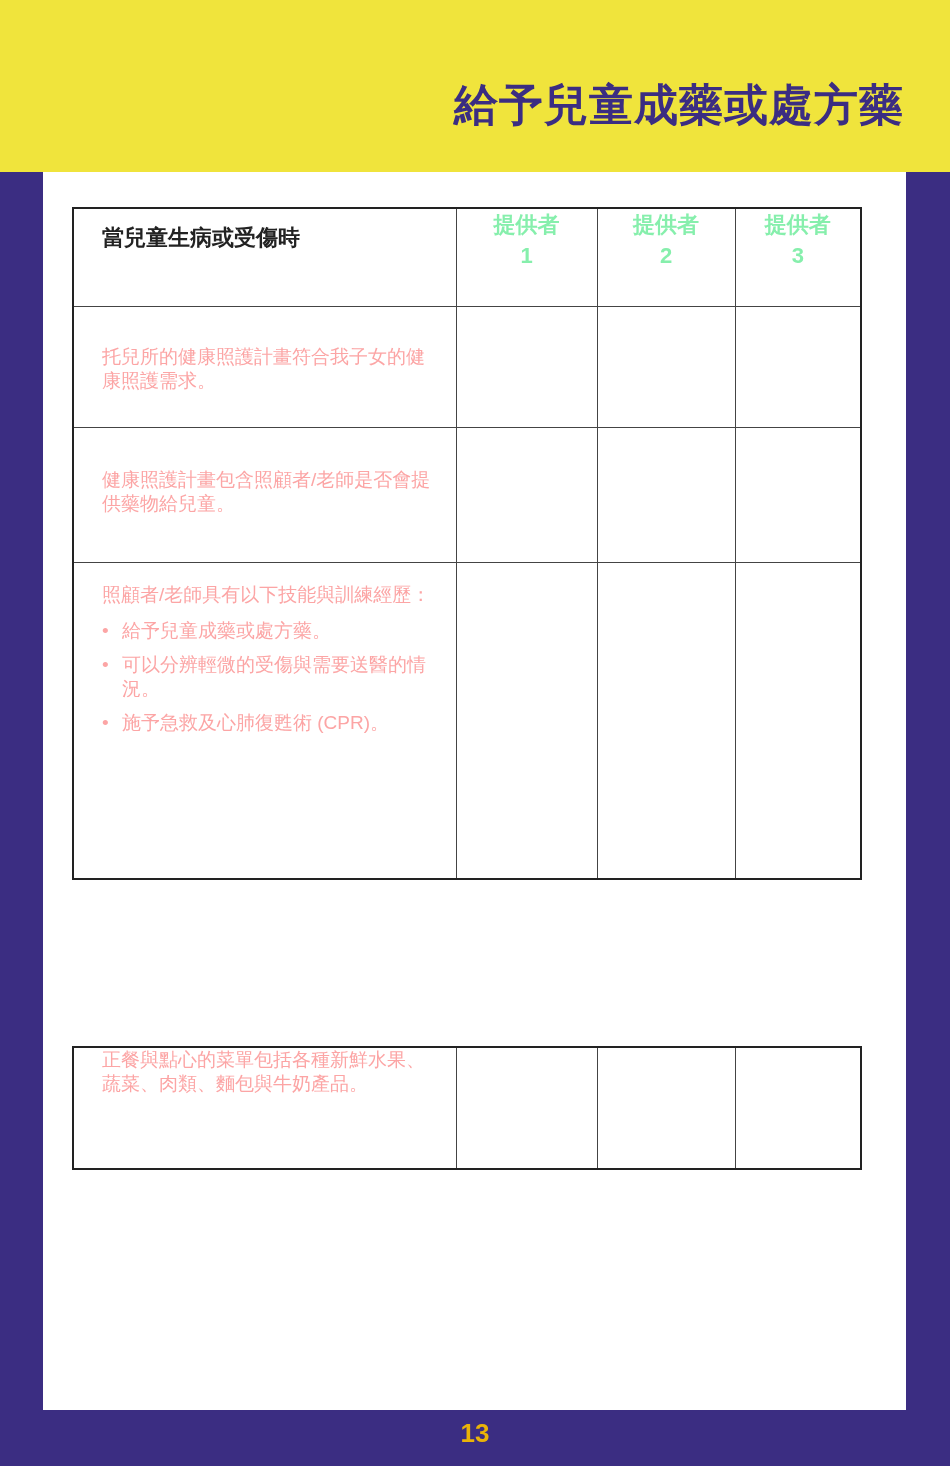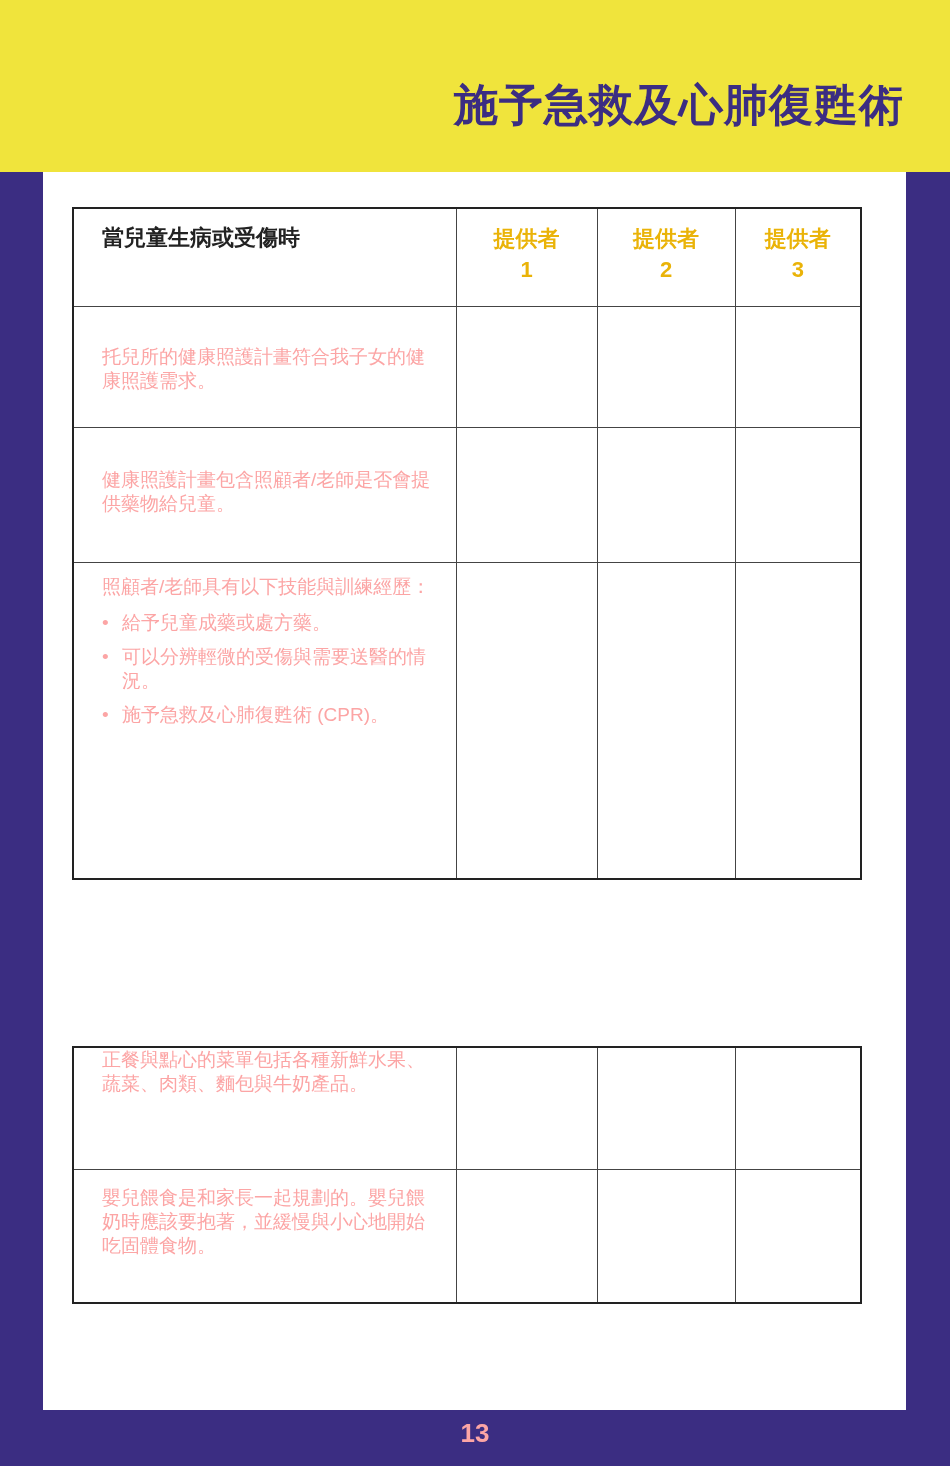--- a/index.html
+++ b/index.html
@@ -37,41 +37,41 @@
   #table-food { top: 1046px; }
   col.c0 { width: 383px; }
   col.c1 { width: 141px; }
   col.c2 { width: 138px; }
   col.c3 { width: 126px; }
   th.section-title {
     text-align: left; padding: 14px 28px 0 28px;
     font-size: 22px; font-weight: bold; color: #222;
   }
   th.provider-head {
-    text-align: center; padding-top: 14px;
-    font-size: 22px; font-weight: bold; color: #eab308; line-height: 31px;
+    text-align: center; 
+    font-size: 22px; font-weight: bold; color: #86efac; line-height: 31px;
   }
   td.item-text {
     padding: 0 20px 0 28px;
     font-size: 19px; line-height: 24px; color: #fca5a5;
   }
   td.check-cell { background: #fff; cursor: pointer; }
   ul.bullets { list-style: none; margin-top: 12px; }
   ul.bullets li { position: relative; padding-left: 20px; margin-bottom: 10px; }
   ul.bullets li::before { content: "•"; position: absolute; left: 0; top: 0; }
   .page-number {
     position: absolute; left: 0; width: 950px; top: 1418px;
-    text-align: center; color: #fca5a5; font-size: 26px; font-weight: bold;
+    text-align: center; color: #eab308; font-size: 26px; font-weight: bold;
   }
 </style>
 </head>
 <body>
 
 <div class="header-band">
-  <h1 class="page-title">施予急救及心肺復甦術</h1>
+  <h1 class="page-title">給予兒童成藥或處方藥</h1>
 </div>
 
 <div class="white-panel"></div>
 
 <table class="checklist" id="table-sick">
   <colgroup>
       <col class="c0">
       <col class="c1">
       <col class="c2">
       <col class="c3">
@@ -98,21 +98,21 @@
     <td class="check-cell"></td>
     <td class="check-cell"></td>
   </tr>
   <tr style="height:135px">
     <td class="item-text" style="padding-top:40px">健康照護計畫包含照顧者/老師是否會提供藥物給兒童。</td>
     <td class="check-cell"></td>
     <td class="check-cell"></td>
     <td class="check-cell"></td>
   </tr>
   <tr style="height:317px">
-    <td class="item-text" style="padding-top:12px">
+    <td class="item-text" style="padding-top:20px">
       <div>照顧者/老師具有以下技能與訓練經歷：</div>
       <ul class="bullets">
         <li>給予兒童成藥或處方藥。</li>
         <li>可以分辨輕微的受傷與需要送醫的情況。</li>
         <li>施予急救及心肺復甦術 (CPR)。</li>
       </ul>
     </td>
     <td class="check-cell"></td>
     <td class="check-cell"></td>
     <td class="check-cell"></td>
@@ -127,22 +127,16 @@
       <col class="c2">
       <col class="c3">
     </colgroup>
   <tbody>
   <tr style="height:122px">
     <td class="item-text" style="padding-top:0">正餐與點心的菜單包括各種新鮮水果、蔬菜、肉類、麵包與牛奶產品。</td>
     <td class="check-cell"></td>
     <td class="check-cell"></td>
     <td class="check-cell"></td>
   </tr>
-  <tr style="height:134px">
-    <td class="item-text" style="padding-top:16px">嬰兒餵食是和家長一起規劃的。嬰兒餵奶時應該要抱著，並緩慢與小心地開始吃固體食物。</td>
-    <td class="check-cell"></td>
-    <td class="check-cell"></td>
-    <td class="check-cell"></td>
-  </tr>
 </tbody>
   </table>
 
 <div class="page-number">13</div>
 
 </body></html>

